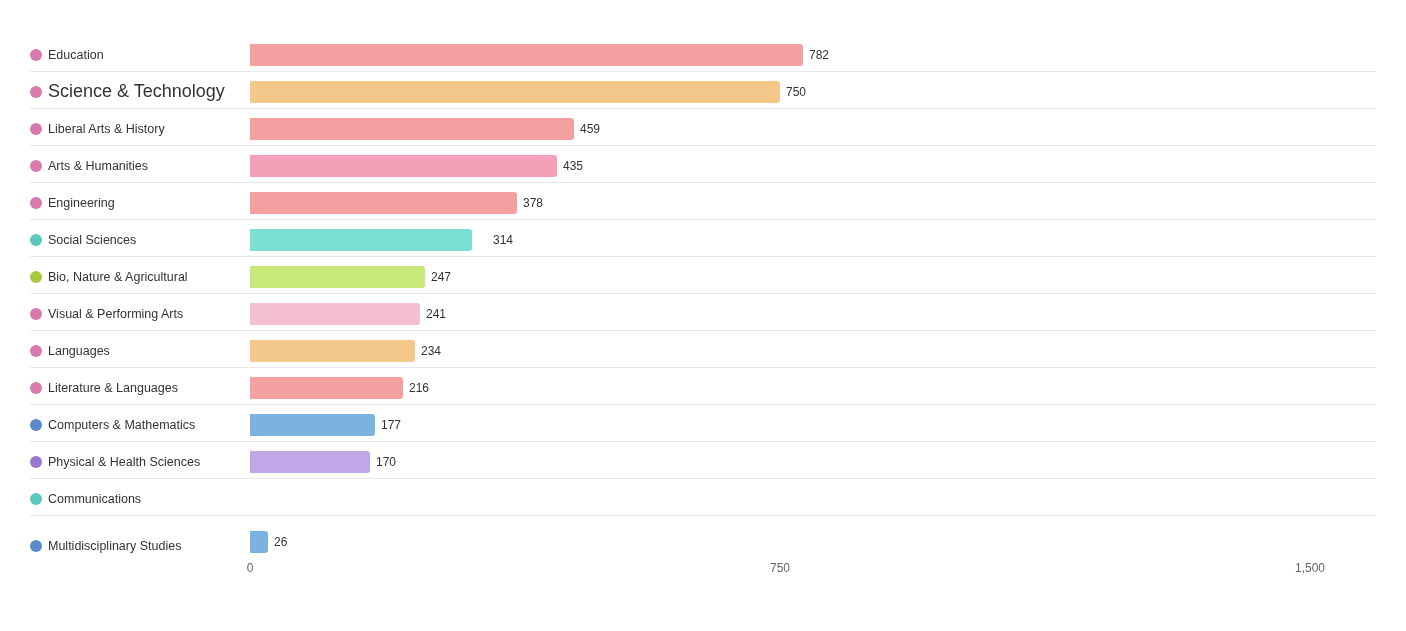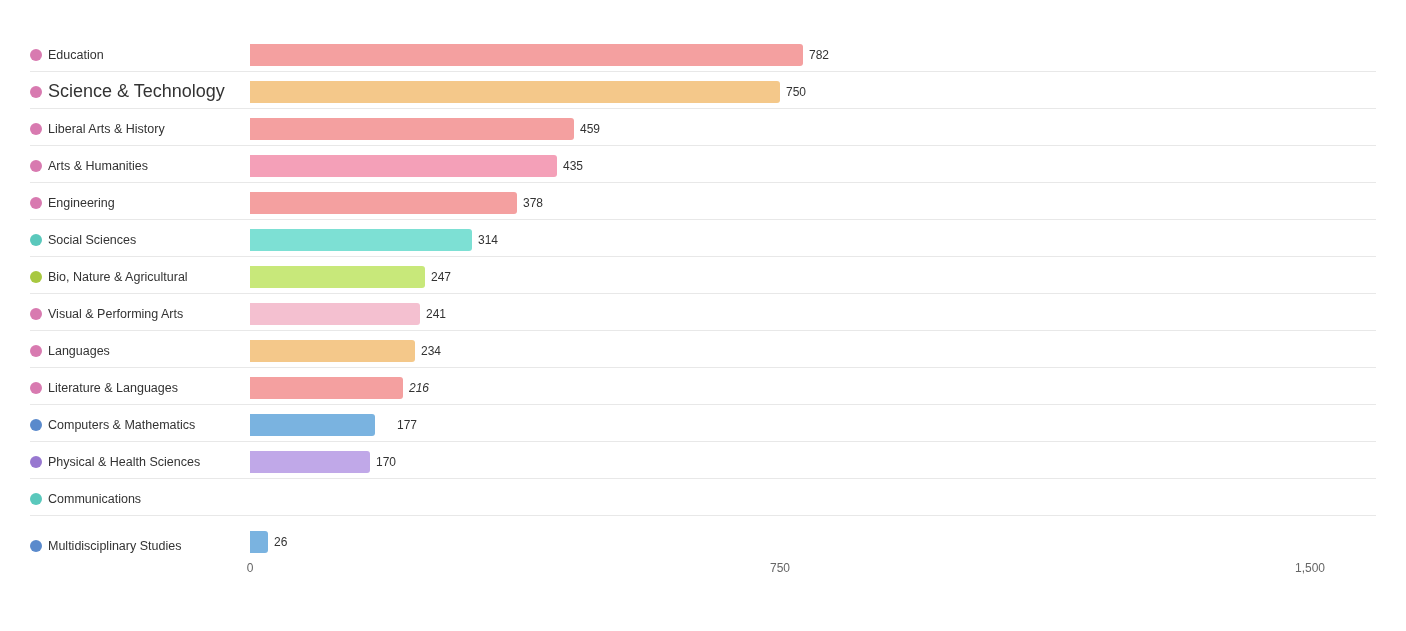--- a/index.html
+++ b/index.html
@@ -152,21 +152,21 @@
           <div class="bar-value" style="left: 273px;">378</div>
         </div>
       </div>
       <div class="bar-row">
         <div class="bar-label">
           <div class="label-dot" style="background-color: rgb(90, 200, 188);"></div>
           <span style="font-size: 12.5px;">Social Sciences</span>
         </div>
         <div class="bar-container">
           <div class="bar-fill" style="width: 222px; background-color: rgb(125, 224, 212); --bar-width: 222px;"></div>
-          <div class="bar-value" style="left: 228px;">314</div>
+          <div class="bar-value" style="left: 243px;">314</div>
         </div>
       </div>
       <div class="bar-row">
         <div class="bar-label">
           <div class="label-dot" style="background-color: rgb(168, 200, 64);"></div>
           <span style="font-size: 12.5px;">Bio, Nature &amp; Agricultural</span>
         </div>
         <div class="bar-container">
           <div class="bar-fill" style="width: 175px; background-color: rgb(200, 232, 122); --bar-width: 175px;"></div>
           <div class="bar-value" style="left: 181px;">247</div>
@@ -192,31 +192,31 @@
           <div class="bar-value" style="left: 171px;">234</div>
         </div>
       </div>
       <div class="bar-row">
         <div class="bar-label">
           <div class="label-dot" style="background-color: rgb(216, 122, 176);"></div>
           <span style="font-size: 12.5px;">Literature &amp; Languages</span>
         </div>
         <div class="bar-container">
           <div class="bar-fill" style="width: 153px; background-color: rgb(244, 160, 160); --bar-width: 153px;"></div>
-          <div class="bar-value" style="left: 159px; font-style: italic;">216</div>
+          <div class="bar-value" style="left: 159px;">216</div>
         </div>
       </div>
       <div class="bar-row">
         <div class="bar-label">
           <div class="label-dot" style="background-color: rgb(90, 138, 204);"></div>
           <span style="font-size: 12.5px;">Computers &amp; Mathematics</span>
         </div>
         <div class="bar-container">
           <div class="bar-fill" style="width: 125px; background-color: rgb(122, 179, 224); --bar-width: 125px;"></div>
-          <div class="bar-value" style="left: 131px; margin-left: 16px;">177</div>
+          <div class="bar-value" style="left: 131px;">177</div>
         </div>
       </div>
       <div class="bar-row">
         <div class="bar-label">
           <div class="label-dot" style="background-color: rgb(152, 120, 208);"></div>
           <span style="font-size: 12.5px;">Physical &amp; Health Sciences</span>
         </div>
         <div class="bar-container">
           <div class="bar-fill" style="width: 120px; background-color: rgb(192, 168, 232); --bar-width: 120px;"></div>
           <div class="bar-value" style="left: 126px;">170</div>

